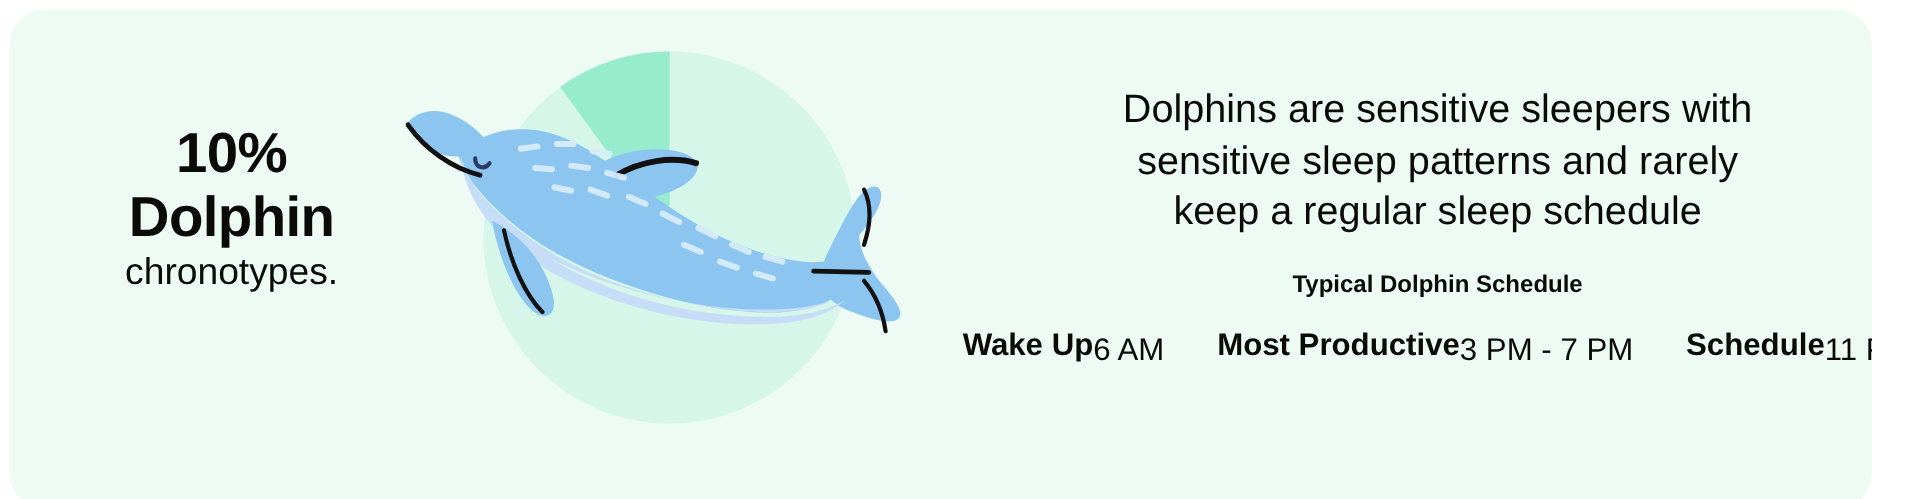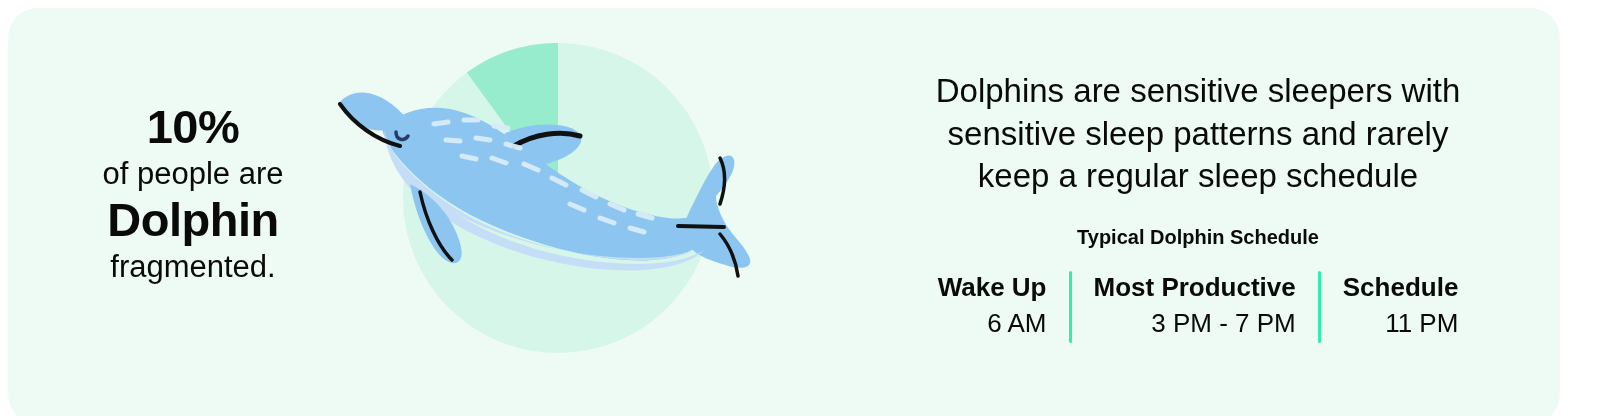--- a/index.html
+++ b/index.html
@@ -67,21 +67,21 @@
   }
   #schedule-row {
     margin-top: 22px;
     display: flex;
     justify-content: center;
     align-items: stretch;
   }
   .sched-col {
     padding: 0 22px;
     display: flex;
-    flex-direction: column;
+    flex-direction: row;
     justify-content: flex-start;
   }
   .sched-label {
     font-size: 26px;
     font-weight: bold;
     line-height: 1.25;
     white-space: nowrap;
   }
   .sched-value {
     font-size: 26px;
@@ -99,23 +99,22 @@
     align-self: center;
   }
 </style>
 </head>
 <body>
 
 <div id="card">
 
   <div id="stat-block">
     <div class="stat-big">10%</div>
-    <div class="stat-small">of people are</div>
     <div class="stat-big">Dolphin</div>
-    <div class="stat-small">fragmented.</div>
+    <div class="stat-small">chronotypes.</div>
   </div>
 
   <div id="illustration">
     <svg width="460" height="384" viewBox="0 0 460 384">
 
       <circle cx="220" cy="190" r="155" fill="#D6F6E9"></circle>
 
       <path d="M 220 190 L 220 35 A 155 155 0 0 0 128.9 64.5 Z" fill="#96ECCD"></path>
 
       <g>

